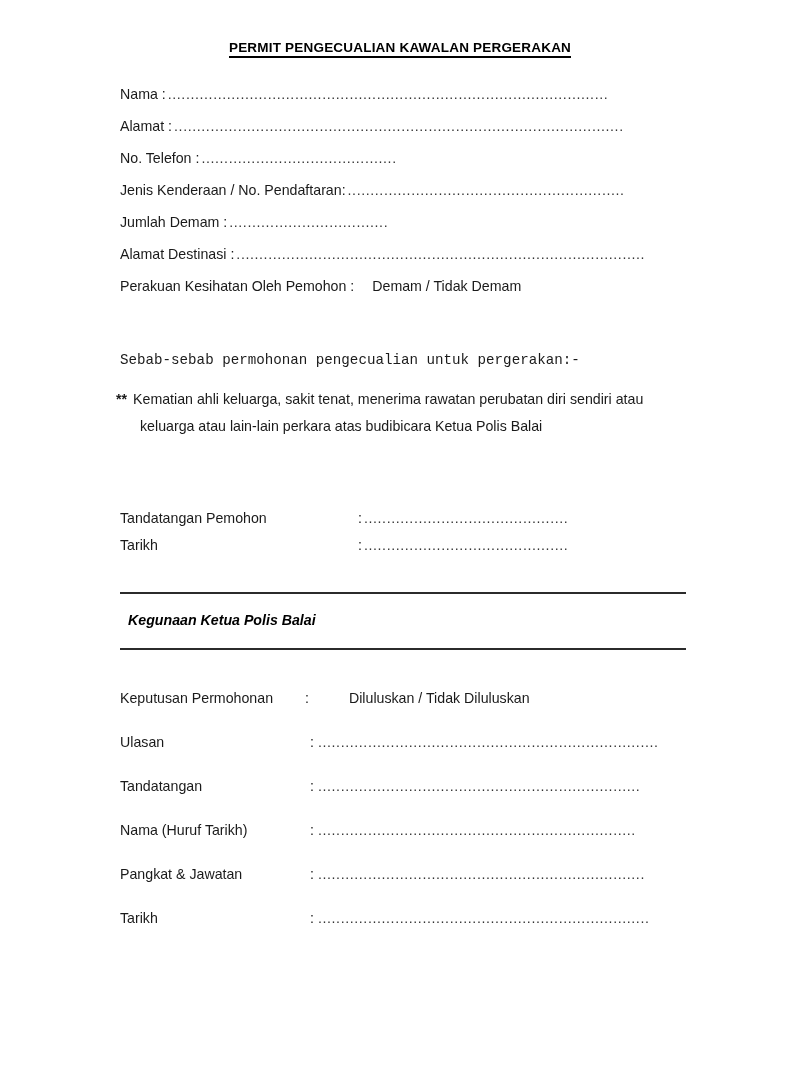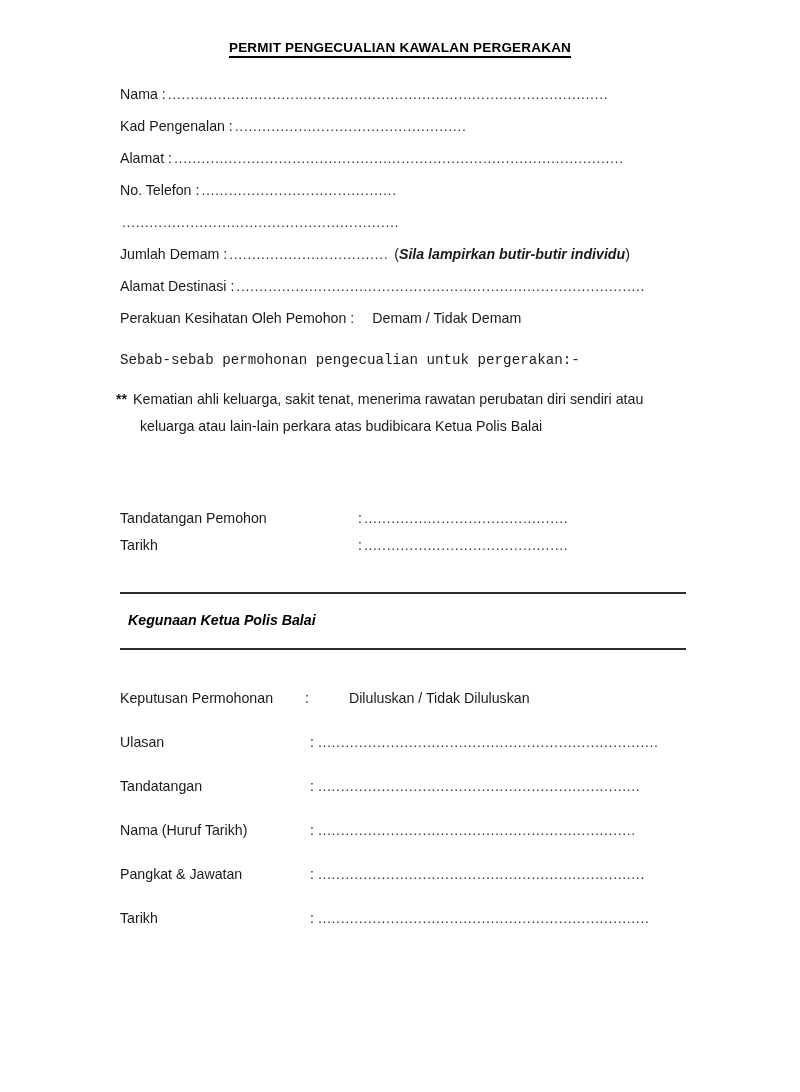--- a/index.html
+++ b/index.html
@@ -202,43 +202,39 @@
     <span class="title-inner">PERMIT PENGECUALIAN KAWALAN PERGERAKAN</span>
   </div>
 
   <div class="field-block">
 
     <div class="field-row">
       <span class="field-label">Nama :</span>
       <span class="dots">.................................................................................................</span>
     </div>
 
-    <div class="field-row">
-      <span class="field-label">Kad Pengenalan :</span>
-      <span class="dots">...................................................</span>
-    </div>
 
     <div class="field-row">
       <span class="field-label">Alamat :</span>
       <span class="dots">...................................................................................................</span>
     </div>
 
     <div class="field-row">
       <span class="field-label">No. Telefon :</span>
       <span class="dots">...........................................</span>
     </div>
 
     <div class="field-row">
+      <span class="field-label">Jenis Kenderaan / No. Pendaftaran:</span>
       <span class="dots">.............................................................</span>
     </div>
 
     <div class="field-row">
       <span class="field-label">Jumlah Demam :</span>
       <span class="dots">...................................</span>
-      <span class="note-paren"><span>(</span><b>Sila lampirkan butir-butir individu</b><span>)</span></span>
     </div>
 
     <div class="field-row">
       <span class="field-label">Alamat Destinasi :</span>
       <span class="dots">..........................................................................................</span>
     </div>
 
     <div class="field-row">
       <span class="field-label">Perakuan Kesihatan Oleh Pemohon :</span>
       <span class="inline-value">Demam / Tidak Demam</span>

